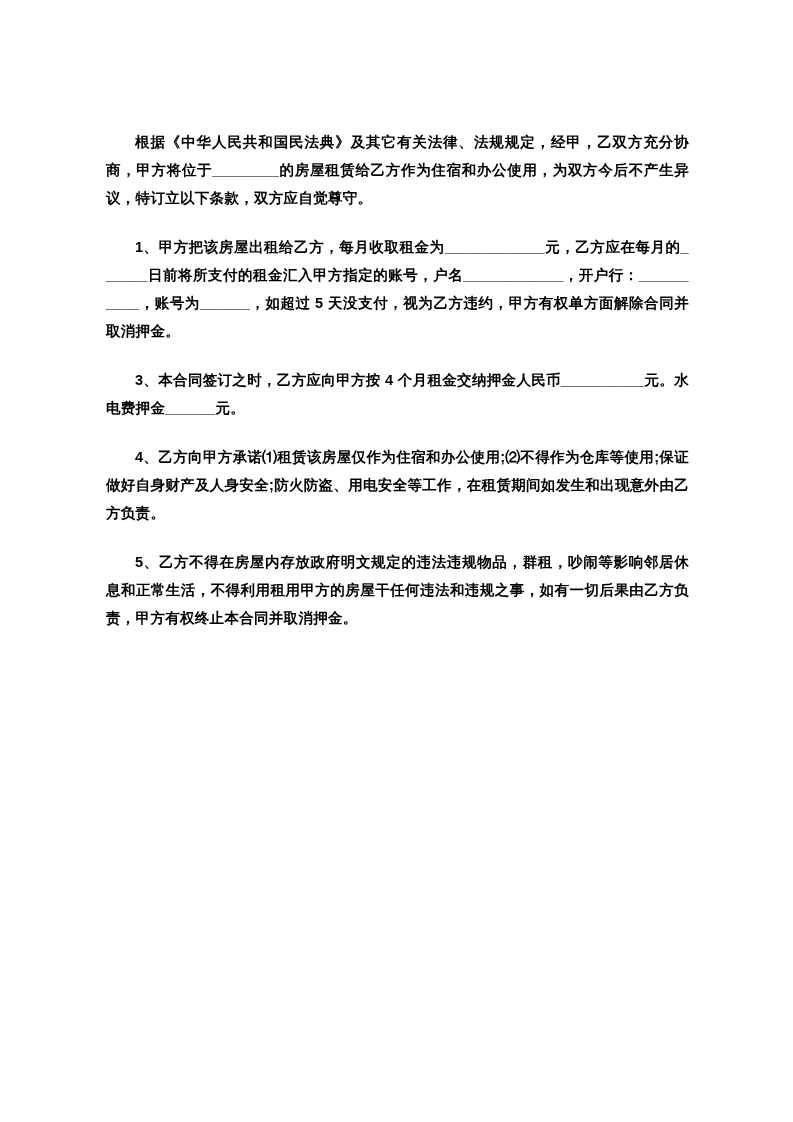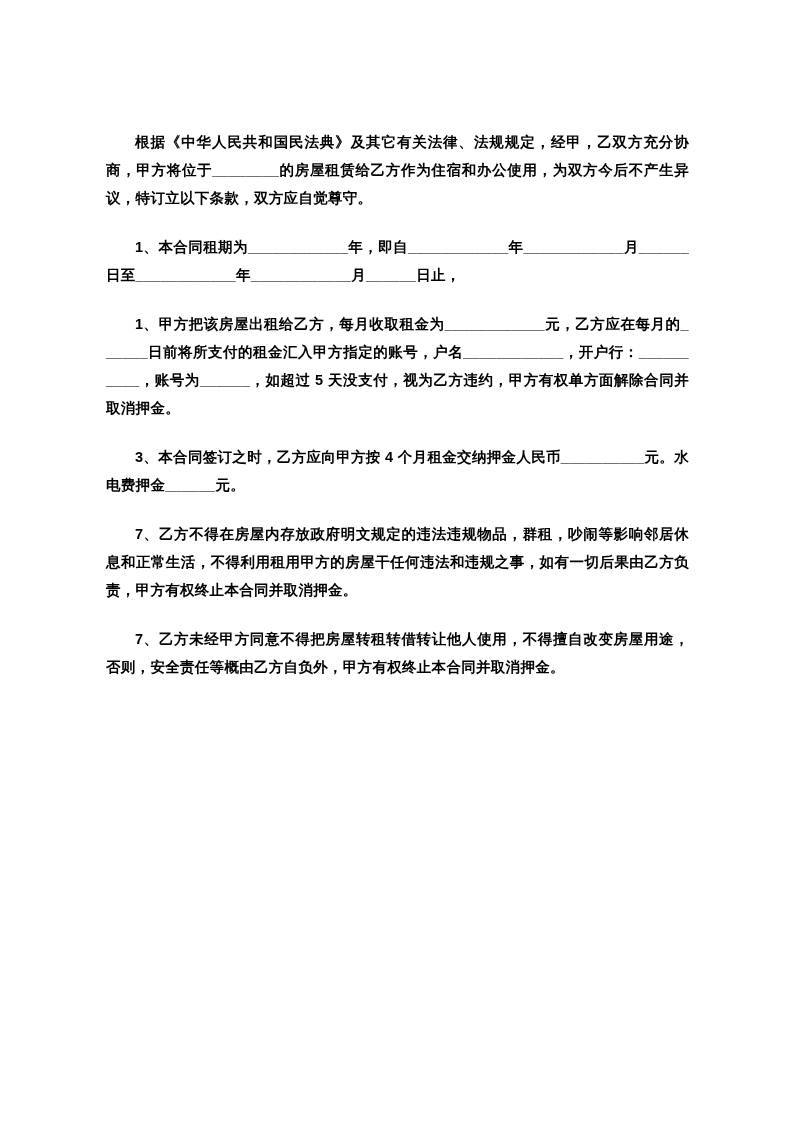--- a/index.html
+++ b/index.html
@@ -27,18 +27,17 @@
     margin: 0 0 21px 0;
     text-indent: 2em;
     word-break: break-all;
   }
 </style>
 </head>
 <body>
 
 <div class="page">
   <p class="para">根据《中华人民共和国民法典》及其它有关法律、法规规定，经甲，乙双方充分协商，甲方将位于________的房屋租赁给乙方作为住宿和办公使用，为双方今后不产生异议，特订立以下条款，双方应自觉尊守。</p>
-  <p class="para">1、本合同租期为____________年，即自____________年____________月______日至____________年____________月______日止，</p>
   <p class="para">1、甲方把该房屋出租给乙方，每月收取租金为____________元，乙方应在每月的______日前将所支付的租金汇入甲方指定的账号，户名____________，开户行：__________，账号为______，如超过 5 天没支付，视为乙方违约，甲方有权单方面解除合同并取消押金。</p>
   <p class="para">3、本合同签订之时，乙方应向甲方按 4 个月租金交纳押金人民币__________元。水电费押金______元。</p>
-  <p class="para">7、乙方不得在房屋内存放政府明文规定的违法违规物品，群租，吵闹等影响邻居休息和正常生活，不得利用租用甲方的房屋干任何违法和违规之事，如有一切后果由乙方负责，甲方有权终止本合同并取消押金。</p>
-  <p class="para">7、乙方未经甲方同意不得把房屋转租转借转让他人使用，不得擅自改变房屋用途，否则，安全责任等概由乙方自负外，甲方有权终止本合同并取消押金。</p>
+  <p class="para">4、乙方向甲方承诺⑴租赁该房屋仅作为住宿和办公使用;⑵不得作为仓库等使用;保证做好自身财产及人身安全;防火防盗、用电安全等工作，在租赁期间如发生和出现意外由乙方负责。</p>
+  <p class="para">5、乙方不得在房屋内存放政府明文规定的违法违规物品，群租，吵闹等影响邻居休息和正常生活，不得利用租用甲方的房屋干任何违法和违规之事，如有一切后果由乙方负责，甲方有权终止本合同并取消押金。</p>
 </div>
 
 </body></html>

